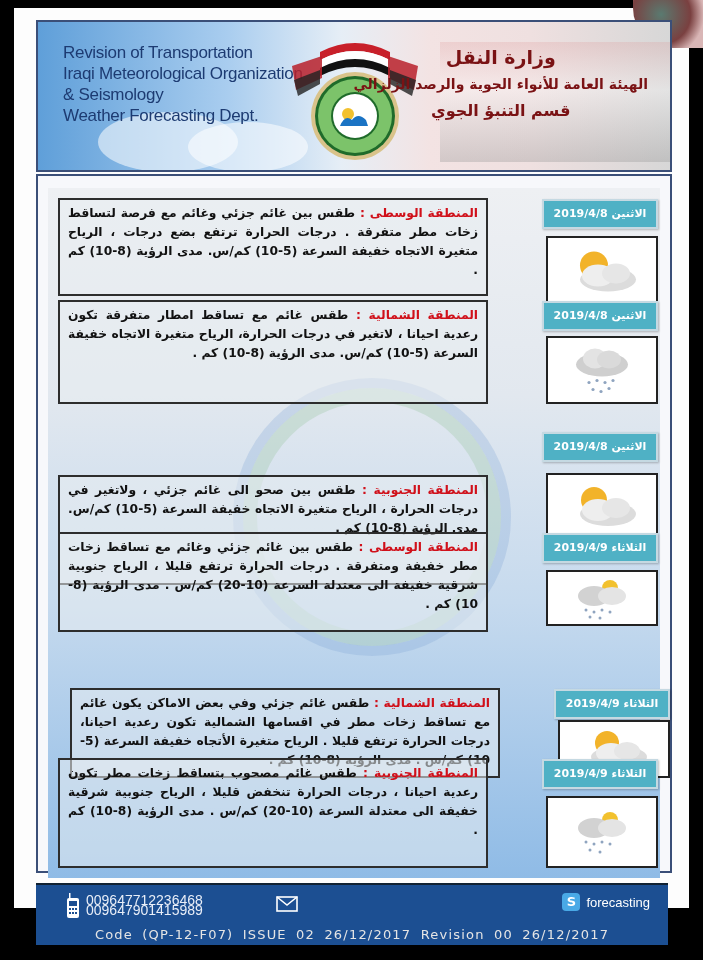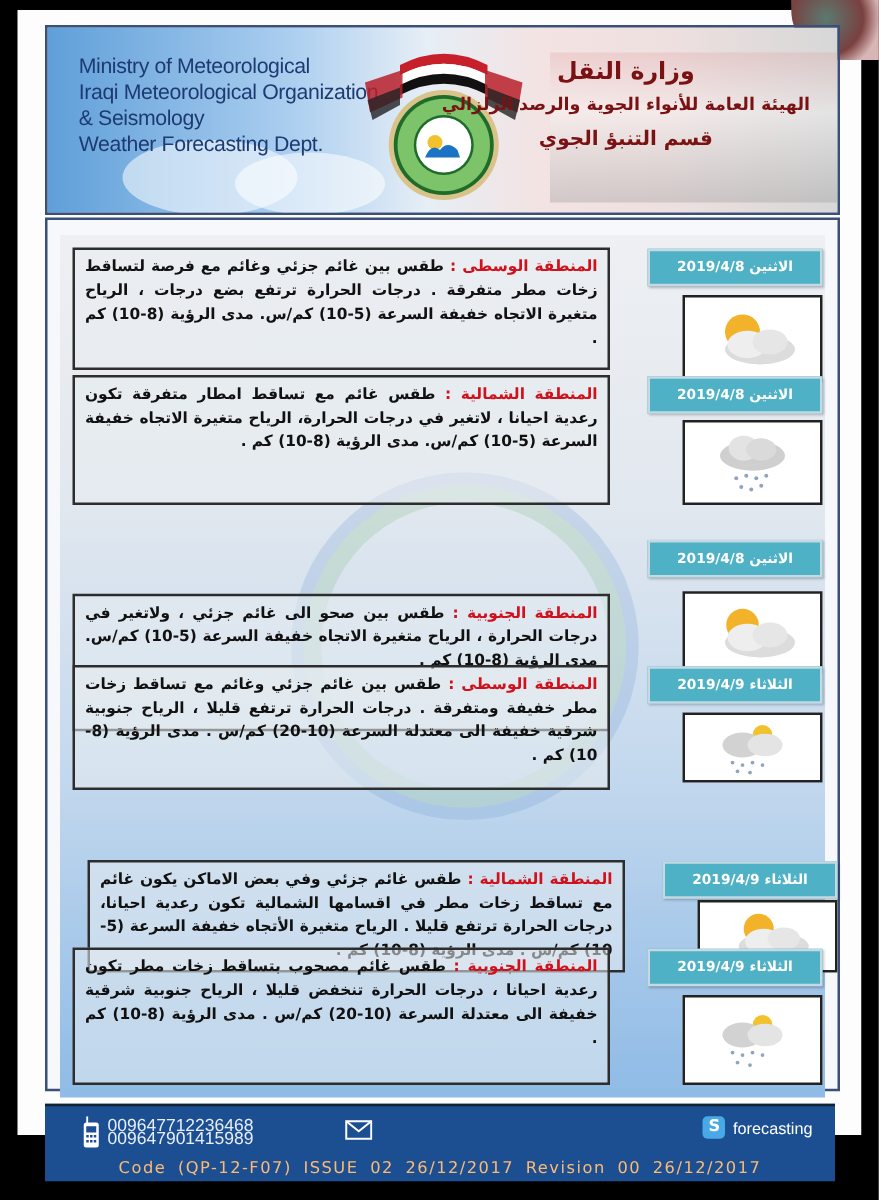--- a/index.html
+++ b/index.html
@@ -59,21 +59,21 @@
   }
   .row { position: absolute; left: 10px; width: 600px; }
   .text-box {
     position: absolute; left: 0; top: 0; width: 430px; border: 2px solid #2d2d2d;
     background: rgba(232,236,240,0.55); box-sizing: border-box; padding: 4px 8px 0 8px;
     direction: rtl; text-align: justify; text-align-last: right;
     font-size: 12.3px; line-height: 19px; font-weight: bold; color: #111;
   }
   .region { color: #d0101a; font-weight: bold; }
   .date-badge {
-    position: absolute; right: 0; top: 1px; width: 140px; height: 30px;
+    position: absolute; right: 0; top: 1px; width: 116px; height: 30px;
     background: #4fb1c5; border: 2px solid #c5d9e2; box-sizing: border-box;
     color: #fff; font-weight: bold; font-size: 11px; line-height: 26px; text-align: center; direction: rtl;
     box-shadow: 1px 1px 2px rgba(0,0,0,0.25);
   }
   .icon-box {
     position: absolute; right: 0; width: 112px; background: #fff; border: 2px solid #222; box-sizing: border-box;
   }
   .icon-box svg { position: absolute; left: 50%; top: 50%; transform: translate(-50%, -50%); }
 
   
@@ -83,37 +83,37 @@
   }
   .phone { position: absolute; left: 30px; top: 8px; }
   .phones { position: absolute; left: 50px; top: 10px; font-size: 14px; line-height: 10px; color: #e8eef8; font-family: Liberation Sans, sans-serif; }
   .email-wrap { position: absolute; left: 240px; top: 11px; display: flex; align-items: center; gap: 6px; }
   .email { font-family: "Liberation Sans", sans-serif; font-size: 13.5px; color: #fff; }
   .skype-wrap { position: absolute; right: 18px; top: 8px; display: flex; align-items: center; gap: 6px; }
   .skype-icon { width: 18px; height: 18px; border-radius: 4px; background: #49a9e6; color: #fff; font-weight: bold; font-size: 13px; line-height: 18px; text-align: center; }
   .skype-label { font-family: "Liberation Sans", sans-serif; font-size: 13px; }
   .code-line {
     position: absolute; left: 0; right: 0; bottom: 3px; text-align: center;
-    font-family: "DejaVu Sans", sans-serif; font-size: 13px; letter-spacing: 1.2px; color: #fdba74; word-spacing: 4px;
+    font-family: "DejaVu Sans", sans-serif; font-size: 13px; letter-spacing: 1.2px; color: #e5e5e5; word-spacing: 4px;
   }
 </style>
 </head>
 <body>
 
 <div class="page">
 
   <div class="avatar"></div>
 
   <div class="banner">
     <div class="cloud" style="left:60px;top:90px;width:140px;height:60px;"></div>
     <div class="cloud" style="left:150px;top:100px;width:120px;height:50px;"></div>
     <div class="flag-bg"></div>
 
     <div class="en-title">
-      <div>Ministry of Meteorological</div>
+      <div>Revision of Transportation</div>
       <div>Iraqi Meteorological Organization</div>
       <div>&amp; Seismology</div>
       <div>Weather Forecasting Dept.</div>
     </div>
 
     <svg class="emblem" viewBox="0 0 130 132">
 
       <path d="M30 18 Q65 0 100 18 L100 26 Q65 8 30 26 Z" fill="#c8202a"></path>
       <path d="M30 26 Q65 8 100 26 L100 34 Q65 16 30 34 Z" fill="#ffffff"></path>
       <path d="M30 34 Q65 16 100 34 L100 42 Q65 24 30 42 Z" fill="#111"></path>

